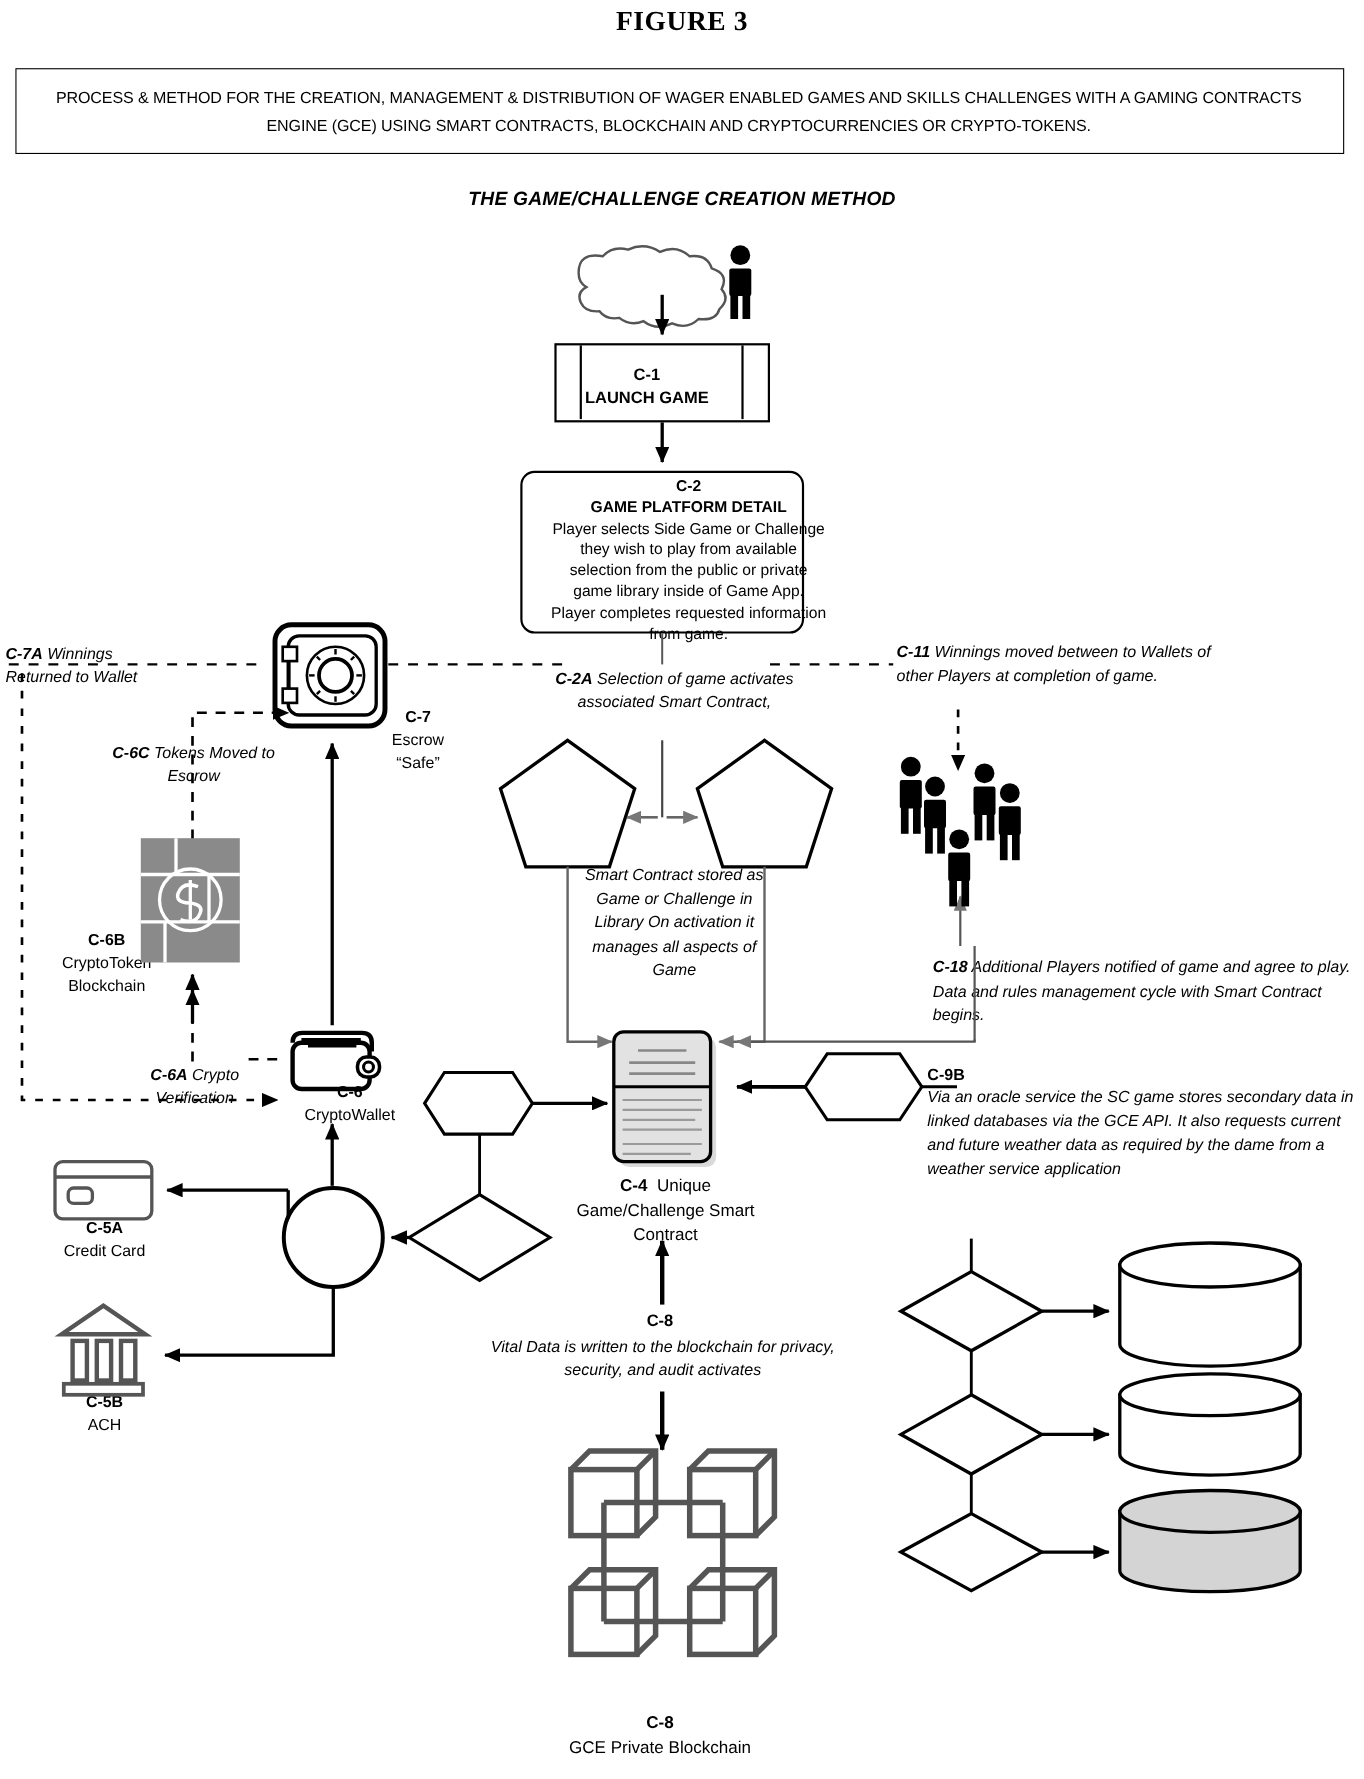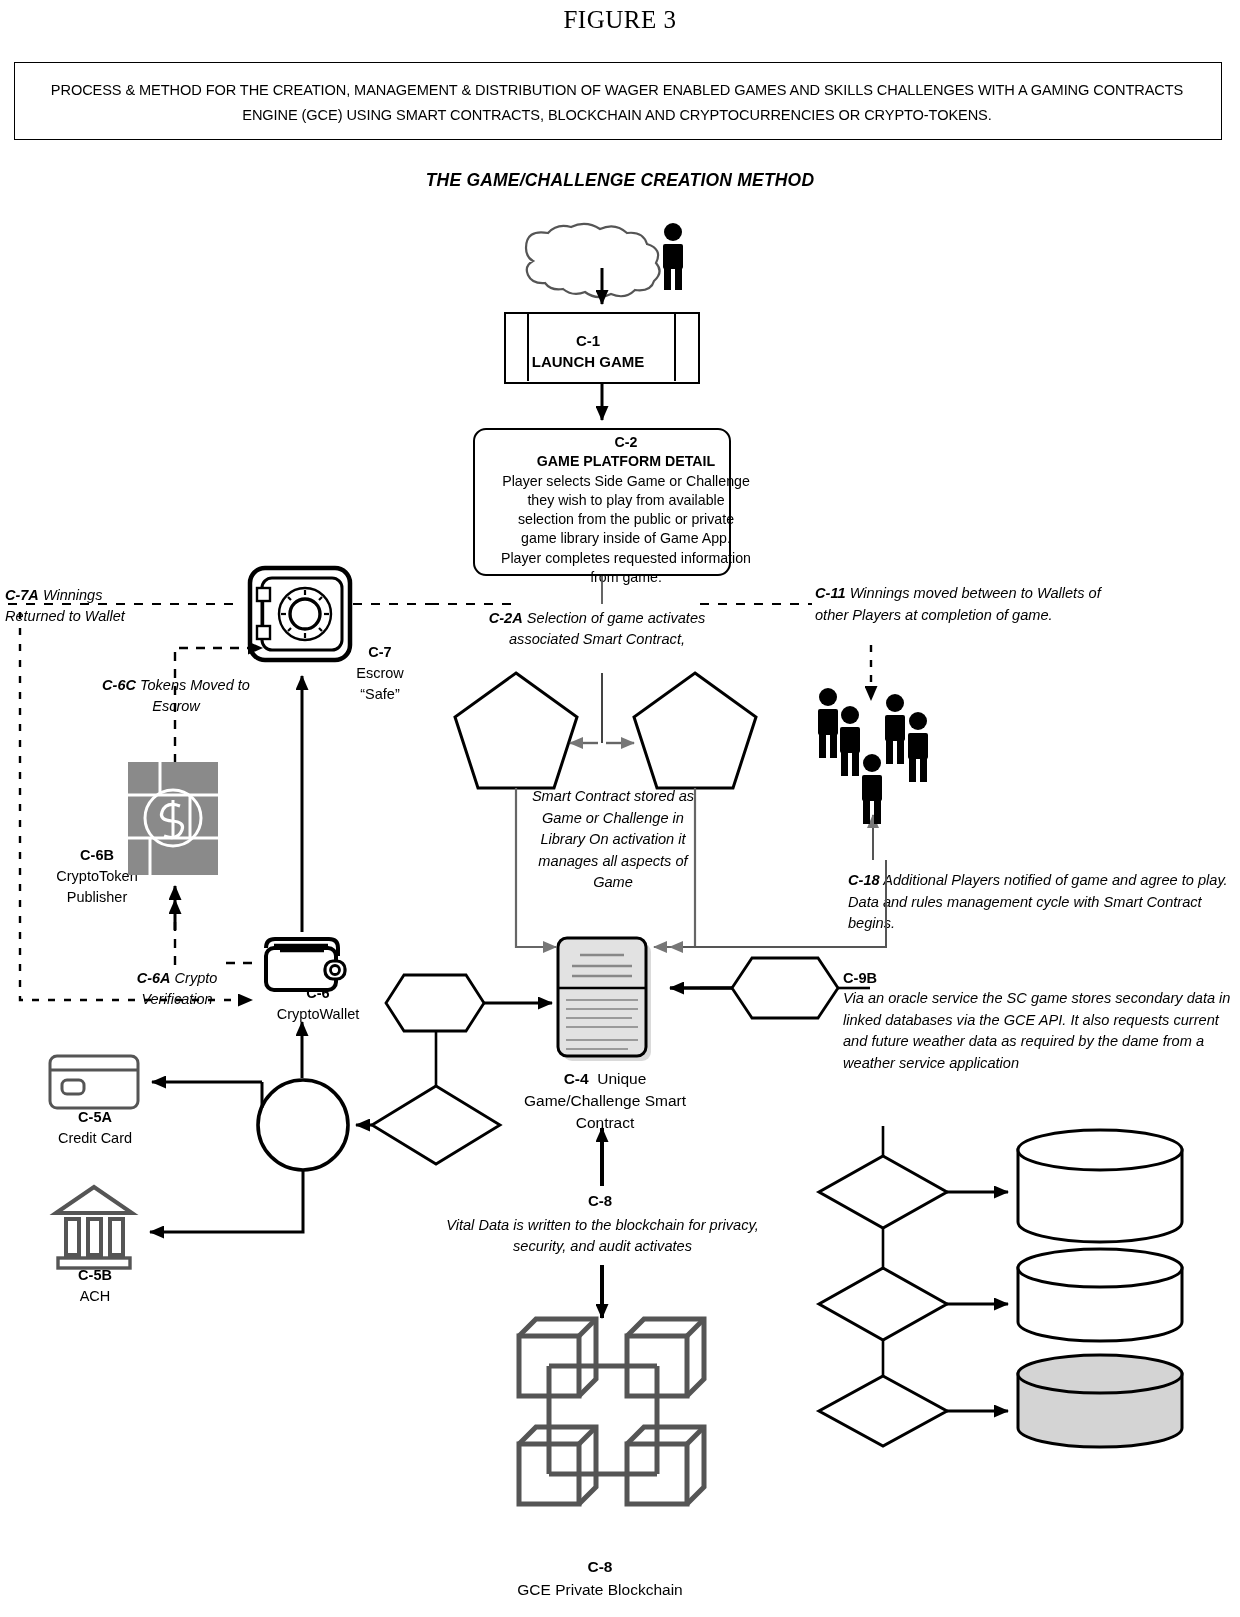--- a/index.html
+++ b/index.html
@@ -5,21 +5,21 @@
   html,body{margin:0;padding:0;background:#fff;}
   body{width:1240px;height:1617px;position:relative;
        font-family:"Liberation Sans", sans-serif; color:#000;
        -webkit-font-smoothing:antialiased;}
   .abs{position:absolute;}
   .ctr{text-align:center;}
   .b{font-weight:bold;}
   .it{font-style:italic;}
   
   #figure-title{top:6px;left:0;width:1240px;text-align:center;
-      font-family:"Liberation Serif", serif;font-size:25px;font-weight:normal;
+      font-family:"Liberation Serif", serif;font-size:25px;font-weight:bold;
       letter-spacing:.5px;}
   #header-box{top:62px;left:14px;width:1206px;height:76px;border:1.6px solid #000;}
   #header-text{top:78px;left:24px;width:1186px;text-align:center;
       font-size:14.6px;line-height:25px;letter-spacing:-.1px;}
   #section-title{top:170px;left:0;width:1240px;text-align:center;
       font-size:17.5px;font-weight:bold;font-style:italic;letter-spacing:.2px;}
   
   #c1-box{top:312px;left:504px;width:196px;height:72px;border:2.4px solid #000;box-sizing:border-box;}
   #c1-bar-l{top:314px;left:527px;width:2.2px;height:67px;background:#000;}
   #c1-bar-r{top:314px;left:674px;width:2.2px;height:67px;background:#000;}
@@ -47,21 +47,21 @@
   <div>LAUNCH GAME</div>
 </div>
 
 <div class="abs" id="c2-box"></div>
 <div class="abs" id="c2-text">
   <div class="b">C-2</div>
   <div class="b">GAME PLATFORM DETAIL</div>
   <div>Player selects Side Game or Challenge they wish to play from available selection from the public or private game library inside of Game App. Player completes requested information from game.</div>
 </div>
 
-<div class="abs ctr tblk it" style="top:608px;left:474px;width:246px;">
+<div class="abs ctr tblk it" style="top:608px;left:490px;width:246px;">
   <span class="b">C-2A</span>
   <span>Selection of game activates associated Smart Contract,</span>
 </div>
 
 <div class="abs ctr" style="top:698px;left:456px;width:120px;font-size:14.5px;line-height:20px;">
   <div class="b">C-3</div>
   <div>PUBLIC GAME LIBRARY</div>
 </div>
 <div class="abs ctr" style="top:698px;left:635px;width:120px;font-size:14.5px;line-height:20px;">
   <div class="b">C-3</div>
@@ -99,21 +99,21 @@
 <div class="abs ctr" style="top:983px;left:248px;width:140px;font-size:14.5px;line-height:21px;">
   <div class="b">C-6</div>
   <div>CryptoWallet</div>
 </div>
 <div class="abs ctr it" style="top:968px;left:112px;width:130px;font-size:14.5px;line-height:21px;">
   <span class="b">C-6A</span>
   <span>Crypto Verification</span>
 </div>
 <div class="abs ctr" style="top:845px;left:42px;width:110px;font-size:14.5px;line-height:21px;">
   <div class="b">C-6B</div>
-  <div>CryptoToken Publisher</div>
+  <div>CryptoToken Blockchain</div>
 </div>
 <div class="abs ctr it" style="top:675px;left:88px;width:176px;font-size:14.5px;line-height:21px;">
   <span class="b">C-6C</span>
   <span>Tokens Moved to Escrow</span>
 </div>
 
 <div class="abs ctr" style="top:642px;left:345px;width:70px;font-size:14.5px;line-height:21px;">
   <div class="b">C-7</div>
   <div>Escrow “Safe”</div>
 </div>

